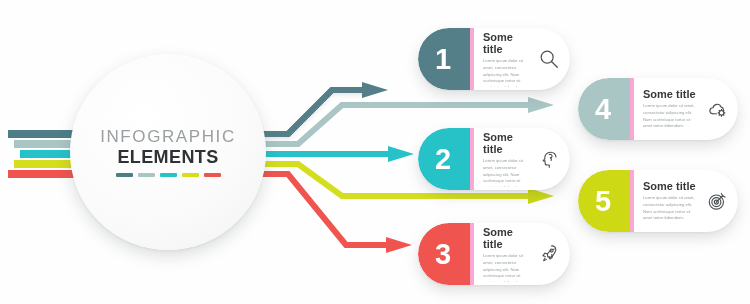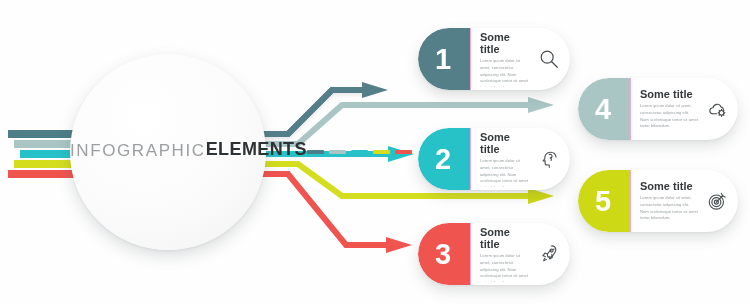--- a/index.html
+++ b/index.html
@@ -13,21 +13,21 @@
   
   .center-circle{
     position:absolute;left:70px;top:54px;width:196px;height:196px;
     border-radius:50%;
     background:radial-gradient(circle at 38% 32%,#ffffff 0%,#fbfbfb 55%,#f2f2f2 100%);
     box-shadow:0 6px 16px rgba(60,70,75,.18), 0 1px 3px rgba(0,0,0,.06);
     z-index:6;
   }
   .center-inner{
     position:absolute;left:0;top:0;right:0;bottom:0;
-    display:flex;flex-direction:row;align-items:center;justify-content:space-between;
+    display:flex;flex-direction:column;align-items:center;justify-content:center;
   }
   .logo-top{
     font-size:17px;letter-spacing:1.6px;color:#9b9fa1;font-weight:400;
     line-height:1;margin-bottom:3px;
   }
   .logo-bottom{
     font-size:18px;letter-spacing:.4px;color:#2e3234;font-weight:bold;
     line-height:1;margin-bottom:7px;
   }
   .logo-bars{display:flex;gap:5px;}
@@ -40,21 +40,21 @@
     overflow:hidden;display:flex;align-items:stretch;z-index:8;
   }
   .card-num{
     width:52px;flex:0 0 52px;border-radius:31px 0 0 31px;
     display:flex;align-items:center;justify-content:center;
     color:#ffffff;font-size:29px;font-weight:bold;line-height:1;
     padding-right:2px;box-sizing:border-box;
   }
   .card-body{
     flex:1;display:flex;align-items:center;
-    border-left:1px solid #f9a8d4;padding:0 4px 0 9px;box-sizing:border-box;
+    border-left:4px solid #f9a8d4;padding:0 4px 0 9px;box-sizing:border-box;
   }
   .card-text{flex:1;min-width:0;padding-right:2px;}
   .card-title{
     font-size:11px;font-weight:bold;color:#35393b;line-height:1.1;margin-bottom:3px;
   }
   .card-desc{
     font-size:4.2px;color:#9aa0a3;line-height:1.62;
     max-height:29px;overflow:hidden;
   }
   .card-icon{

